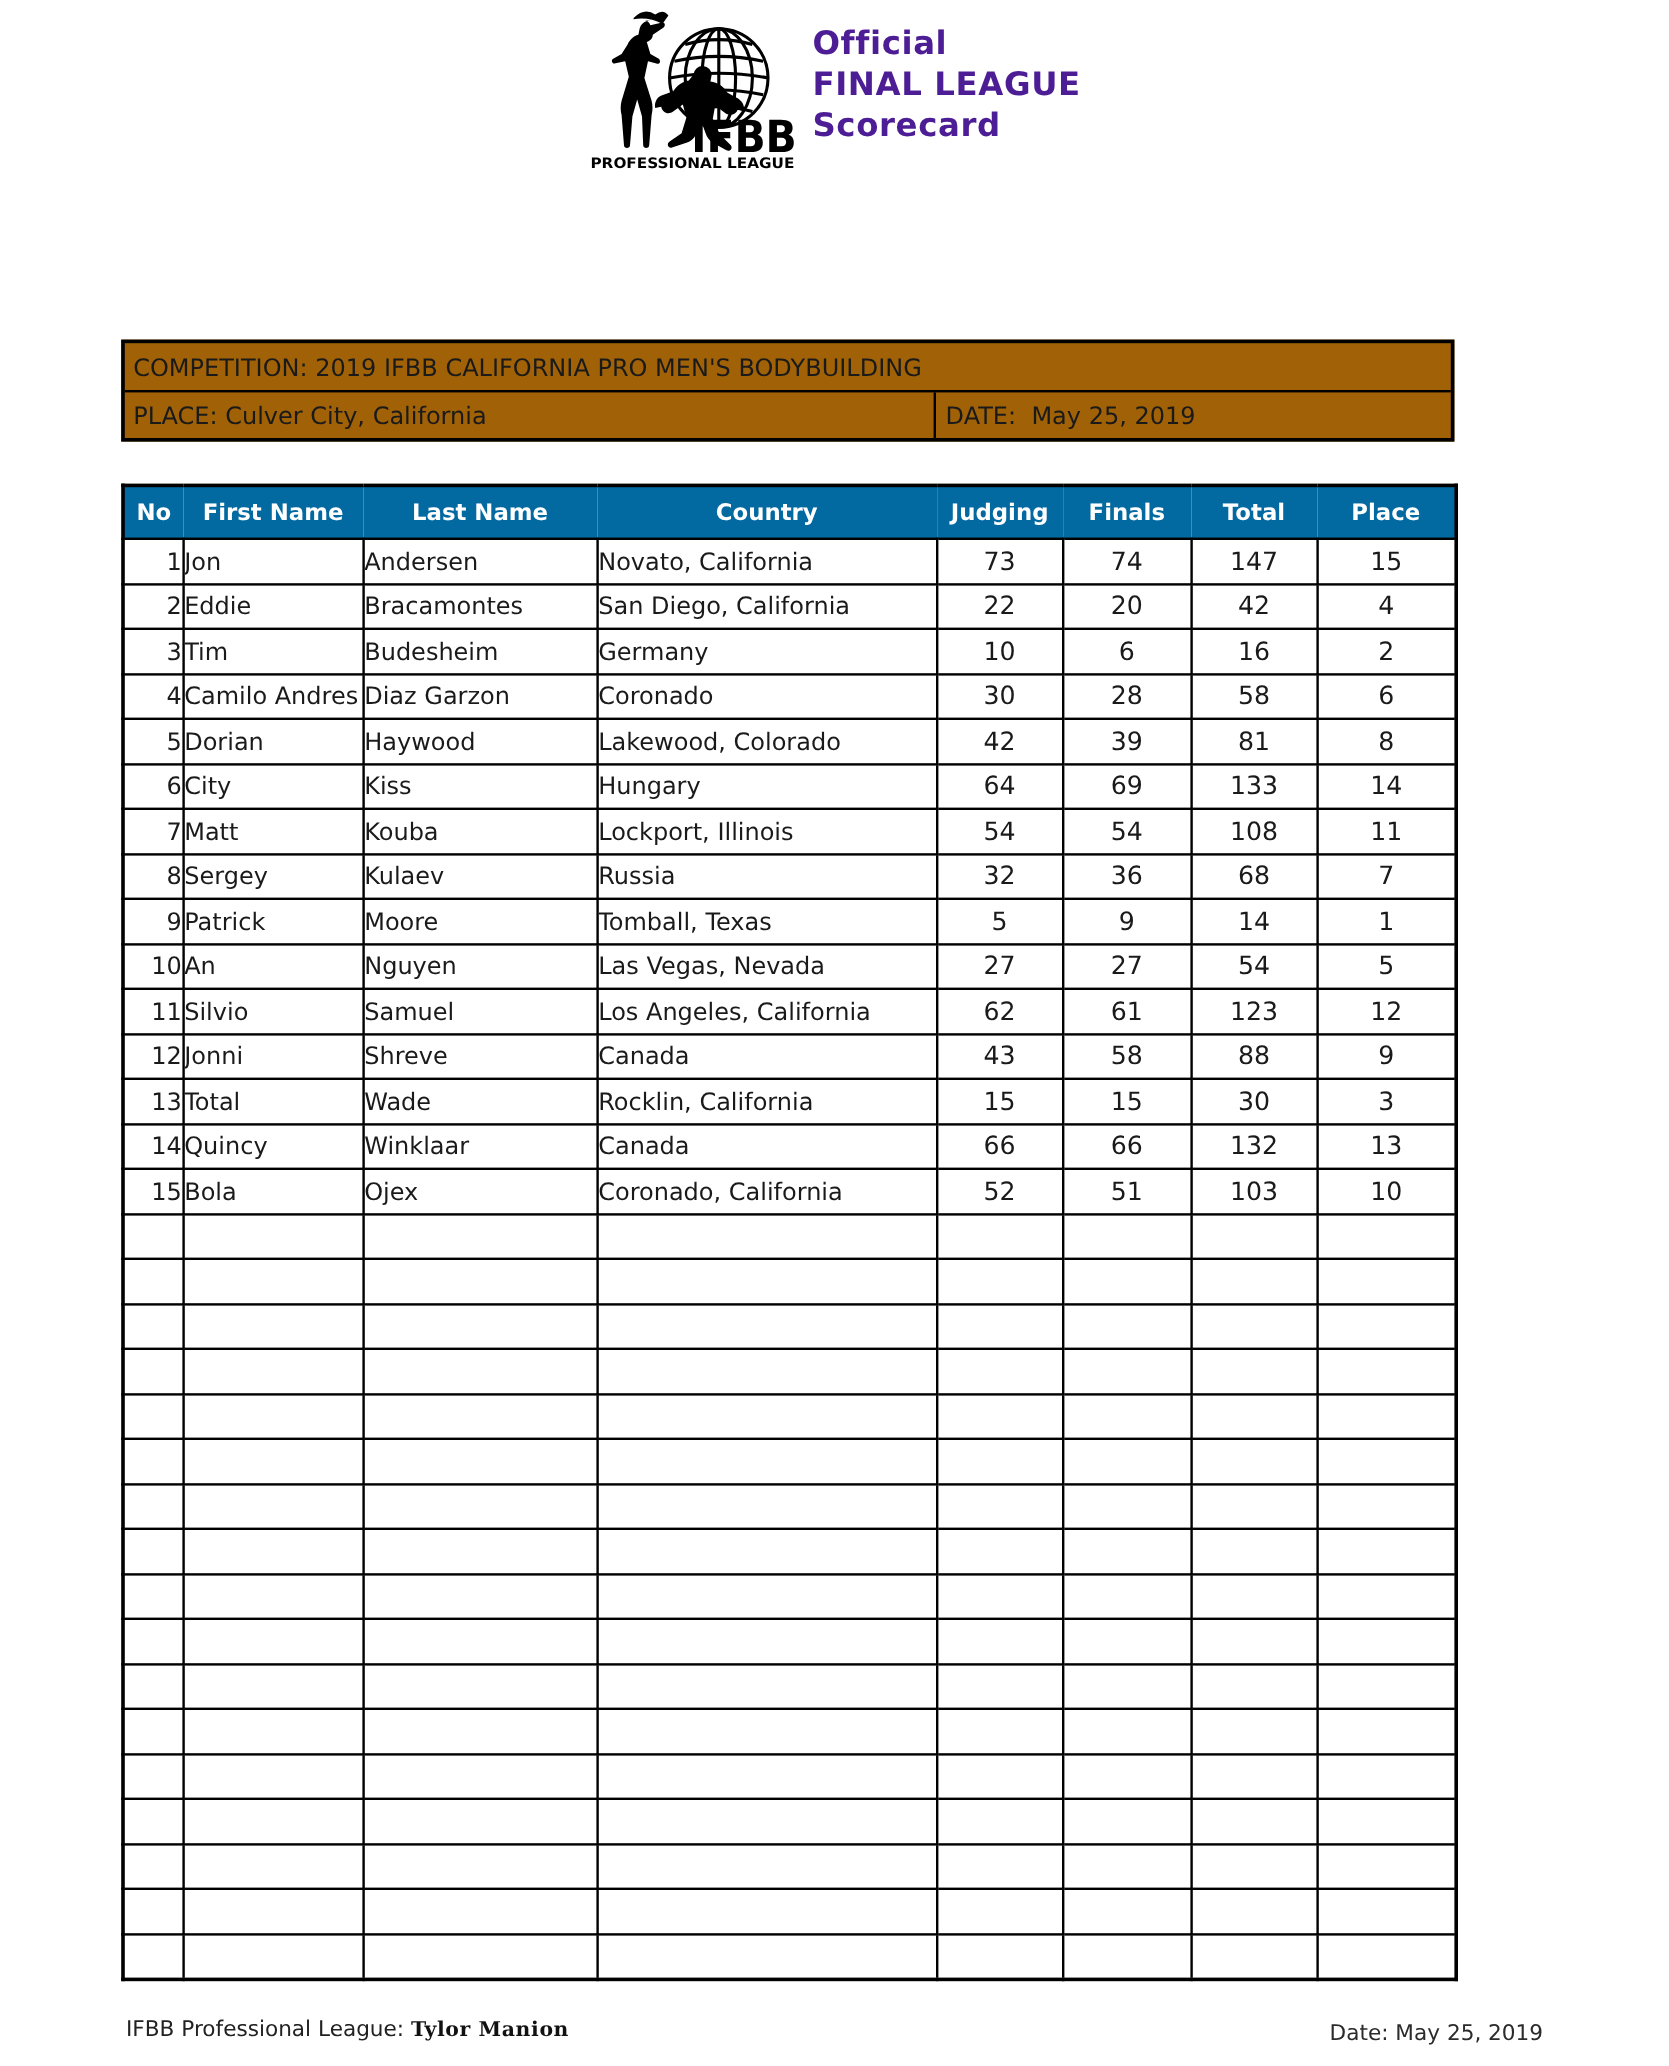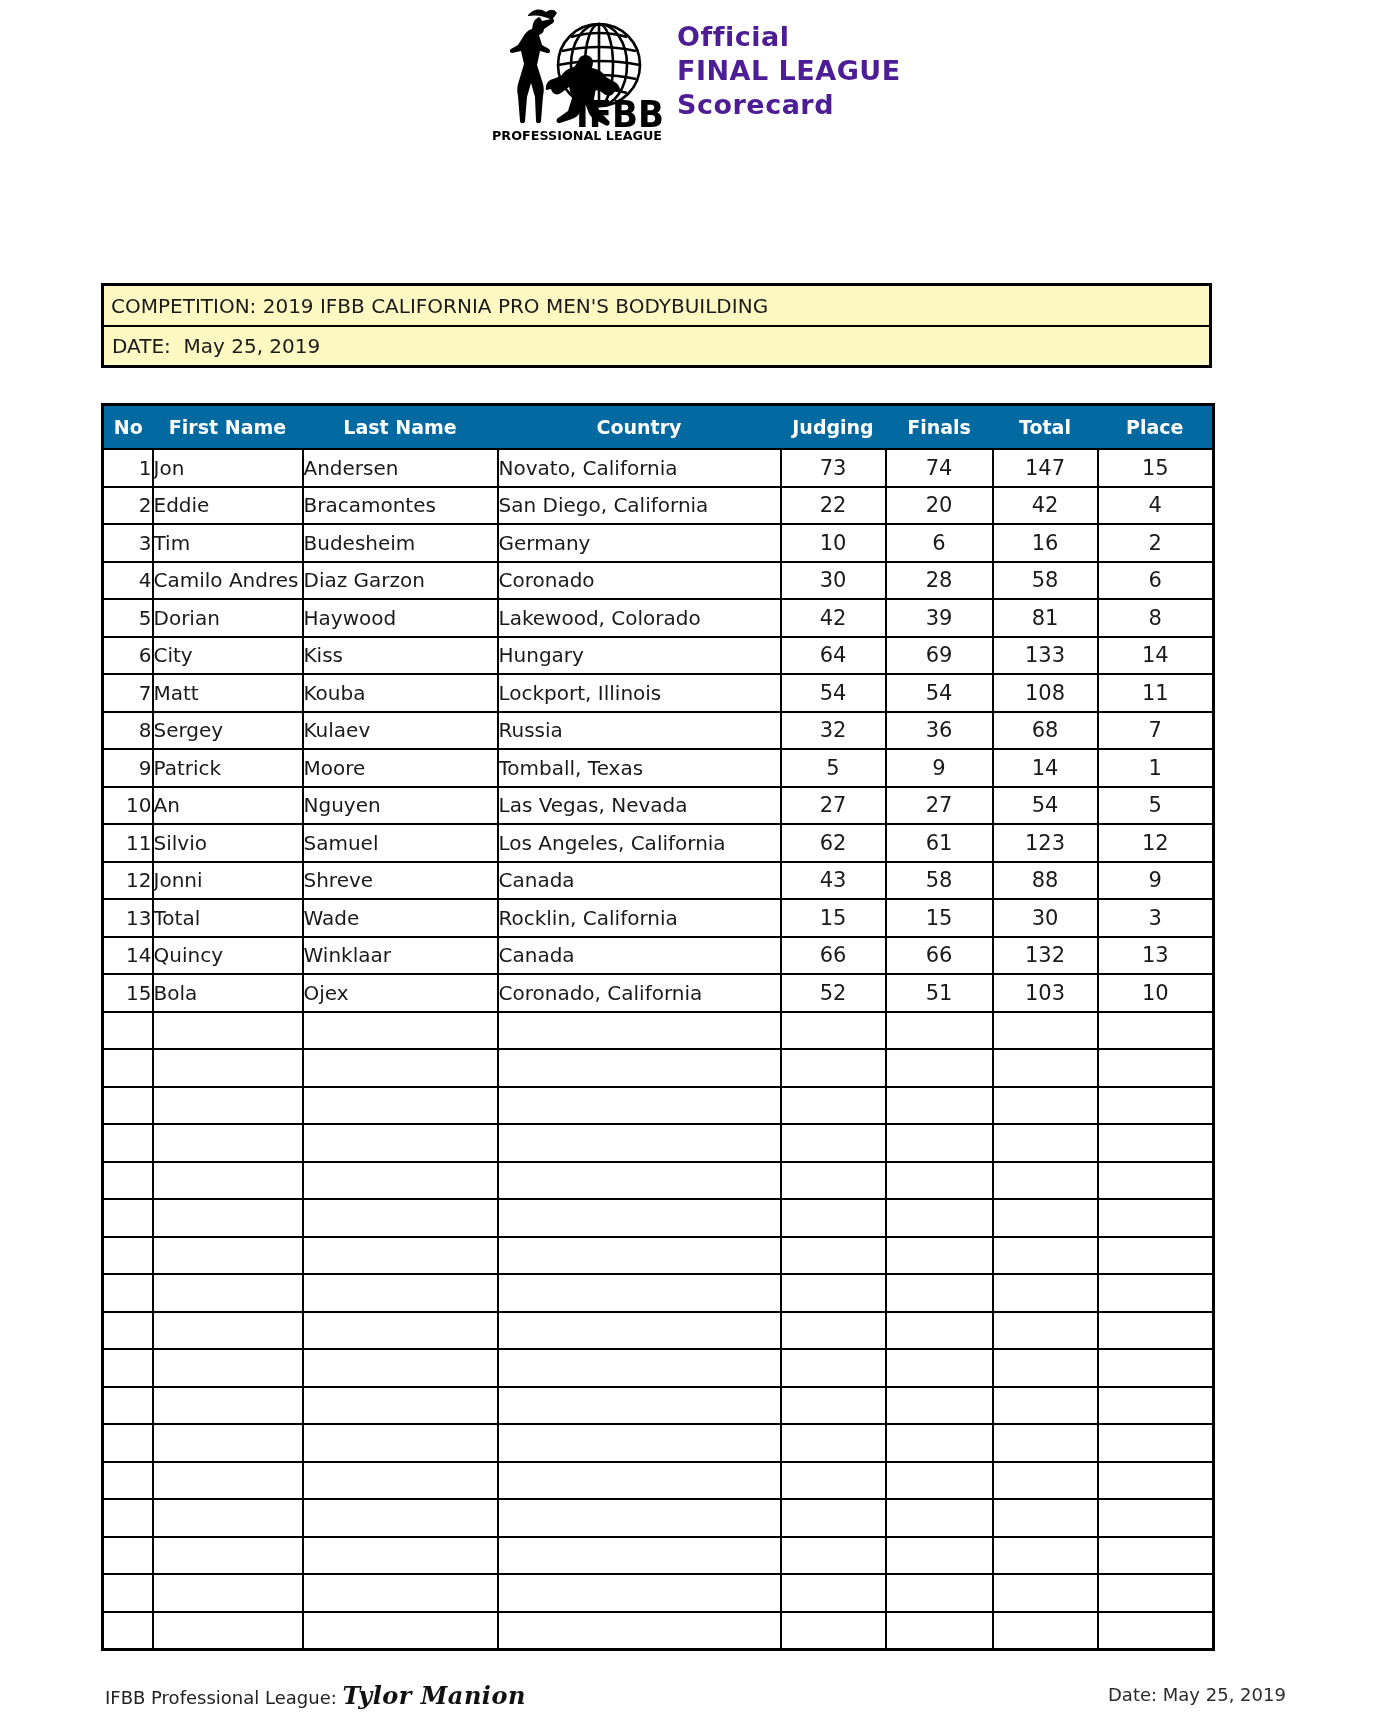--- a/index.html
+++ b/index.html
@@ -21,21 +21,21 @@
     color:#4c1d95;
     letter-spacing:0.5px;
     white-space:nowrap;
   }
   
   .info-box{
     position:absolute;
     top:283px;left:101px;width:1111px;
     border:3px solid #000;
     box-sizing:border-box;
-    background:#fef9c3;
+    background:#a16207;
   }
   .info-row1{
     height:39px;
     border-bottom:2px solid #000;
     display:flex;align-items:center;
     padding-left:7px;
     font-size:20px;
     white-space:nowrap;
   }
   .info-row2{height:38px;display:flex;}
@@ -89,23 +89,22 @@
   td.k-judging,td.k-finals,td.k-total,td.k-place{
     text-align:center;font-size:21px;padding-top:5px;
   }
   
   .footer-left{
     position:absolute;left:105px;top:1681px;
     font-size:18px;color:#222;white-space:nowrap;
   }
   .footer-left .signature{
     font-family:"DejaVu Serif", serif;
-    font-style:italic;
     font-weight:bold;
-    font-size:24px;
+    font-size:17px;
     color:#111;
     letter-spacing:0.5px;
   }
   .footer-right{
     position:absolute;left:1108px;top:1684px;
     font-size:18px;color:#2b2b2b;white-space:nowrap;
   }
 </style>
 </head>
 <body>
@@ -141,20 +140,21 @@
 
   <div class="title-block">
     <div>Official</div>
     <div>FINAL LEAGUE</div>
     <div>Scorecard</div>
   </div>
 
   <div class="info-box">
     <div class="info-row1">COMPETITION: 2019 IFBB CALIFORNIA PRO MEN'S BODYBUILDING</div>
     <div class="info-row2">
+      <div class="info-place">PLACE: Culver City, California</div>
       <div class="info-date">DATE:  May 25, 2019</div>
     </div>
   </div>
 
   <table class="results">
     <colgroup>
       <col style="width:50px">
       <col style="width:150px">
       <col style="width:195px">
       <col style="width:283px">

